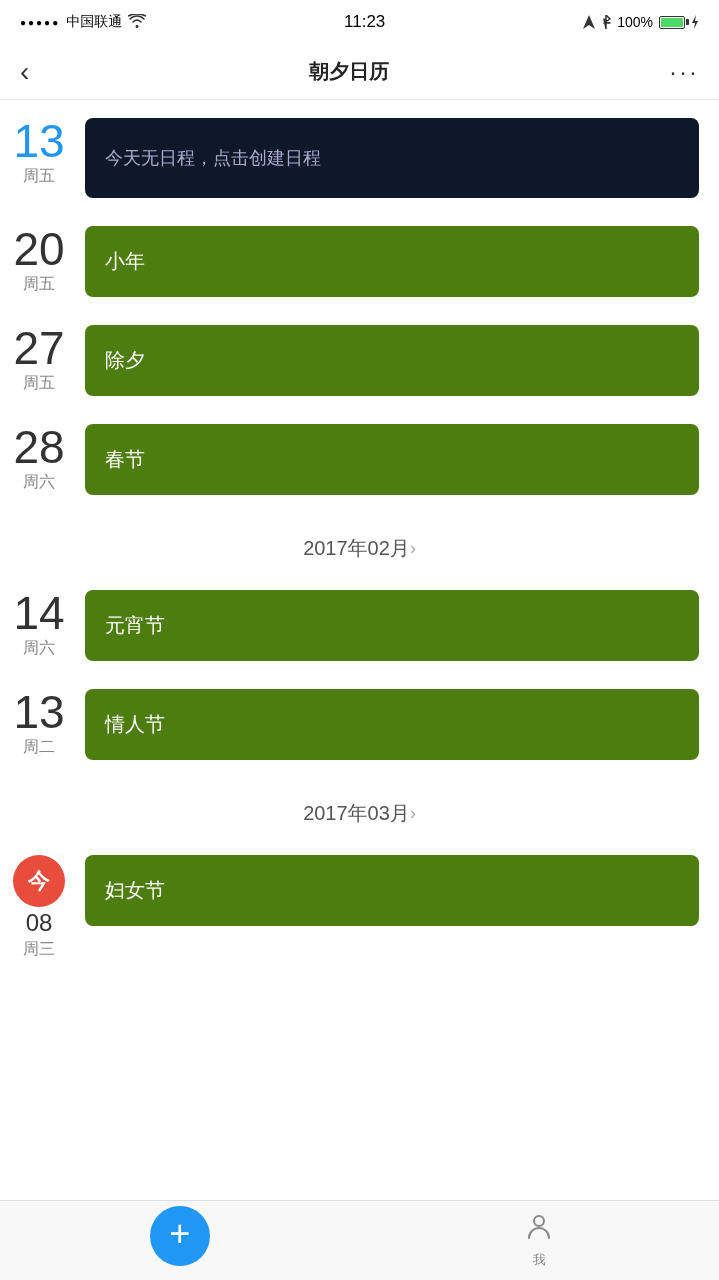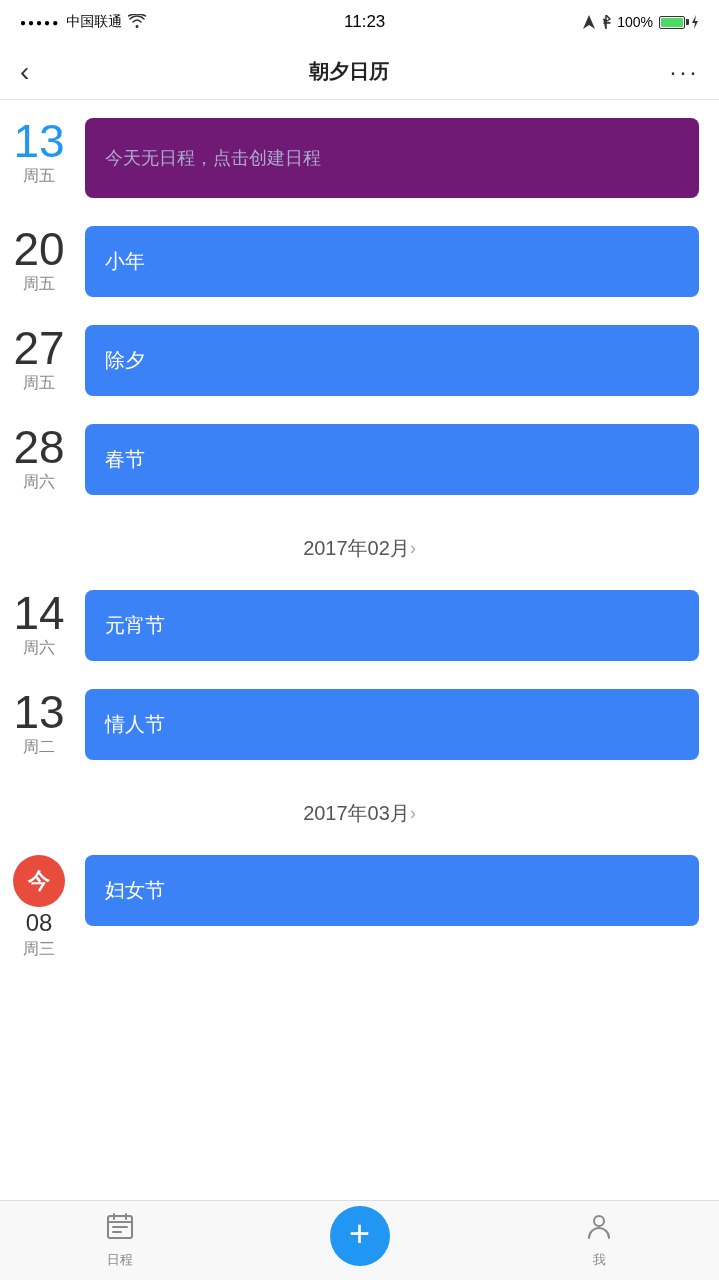--- a/index.html
+++ b/index.html
@@ -74,30 +74,30 @@
     }
     .date-events {
       flex: 1;
       display: flex;
       flex-direction: column;
       gap: 8px;
     }
 
     
     .event-empty {
-      background: #701a75;
+      background: #0f172a;
       border-radius: 8px;
       padding: 28px 20px;
       font-size: 18px;
       color: #aac;
     }
 
     
     .event-card {
-      background: #3b82f6;
+      background: #4d7c0f;
       border-radius: 8px;
       padding: 22px 20px;
       font-size: 20px;
       color: #fff;
       font-weight: 500;
       cursor: pointer;
     }
 
     
     .month-separator {
@@ -346,34 +346,20 @@
       </div>
       <div class="date-events">
         <div class="event-card">妇女节</div>
       </div>
     </div>
 
   </div>
 </div>
 
 <div class="tab-bar">
-  <div class="tab-item">
-    <span class="tab-icon">
-      
-      <svg width="28" height="28" viewBox="0 0 28 28">
-        <rect x="2" y="4" width="24" height="22" rx="2" stroke="#888" stroke-width="2" fill="none"></rect>
-        <line x1="2" y1="10" x2="26" y2="10" stroke="#888" stroke-width="2"></line>
-        <line x1="8" y1="2" x2="8" y2="7" stroke="#888" stroke-width="2" stroke-linecap="round"></line>
-        <line x1="20" y1="2" x2="20" y2="7" stroke="#888" stroke-width="2" stroke-linecap="round"></line>
-        <rect x="6" y="14" width="16" height="2" fill="#888" rx="1"></rect>
-        <rect x="6" y="19" width="10" height="2" fill="#888" rx="1"></rect>
-      </svg>
-    </span>
-    <span class="tab-label">日程</span>
-  </div>
 
   <div class="tab-item" style="flex:1; display:flex; justify-content:center; align-items:center;">
     <div class="tab-add-btn">
       <span>+</span>
     </div>
   </div>
 
   <div class="tab-item">
     <span class="tab-icon">
       

